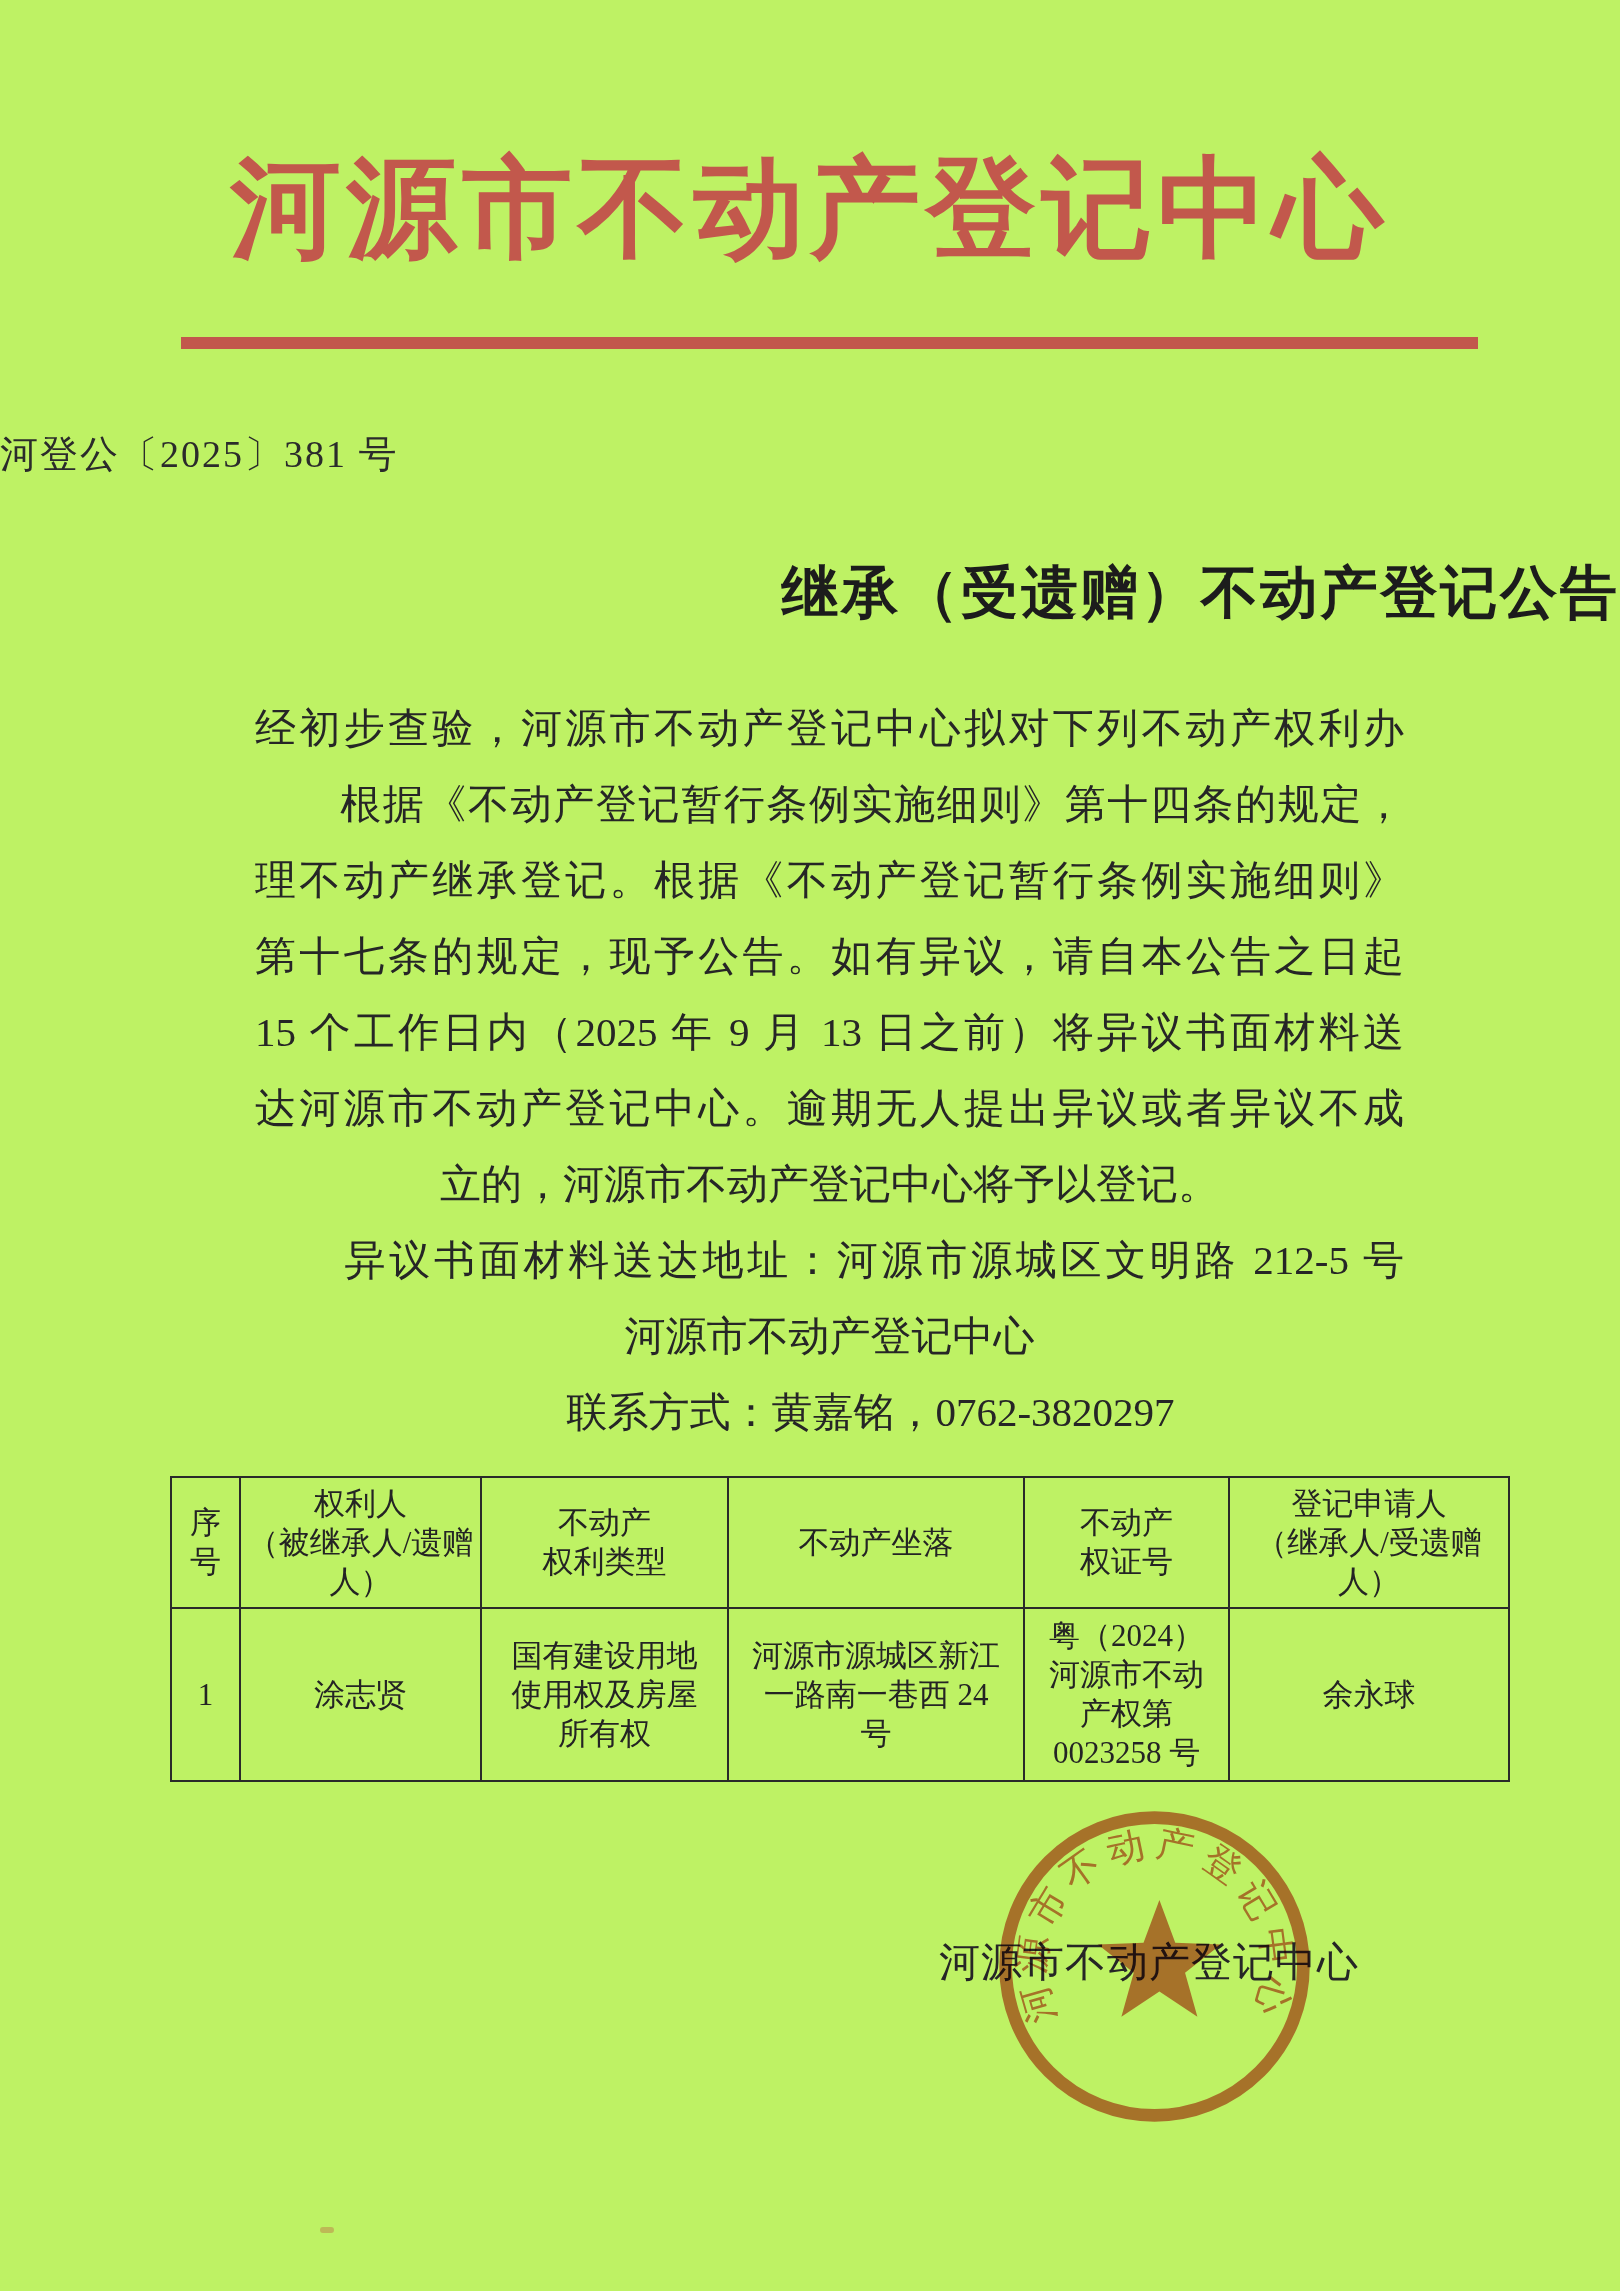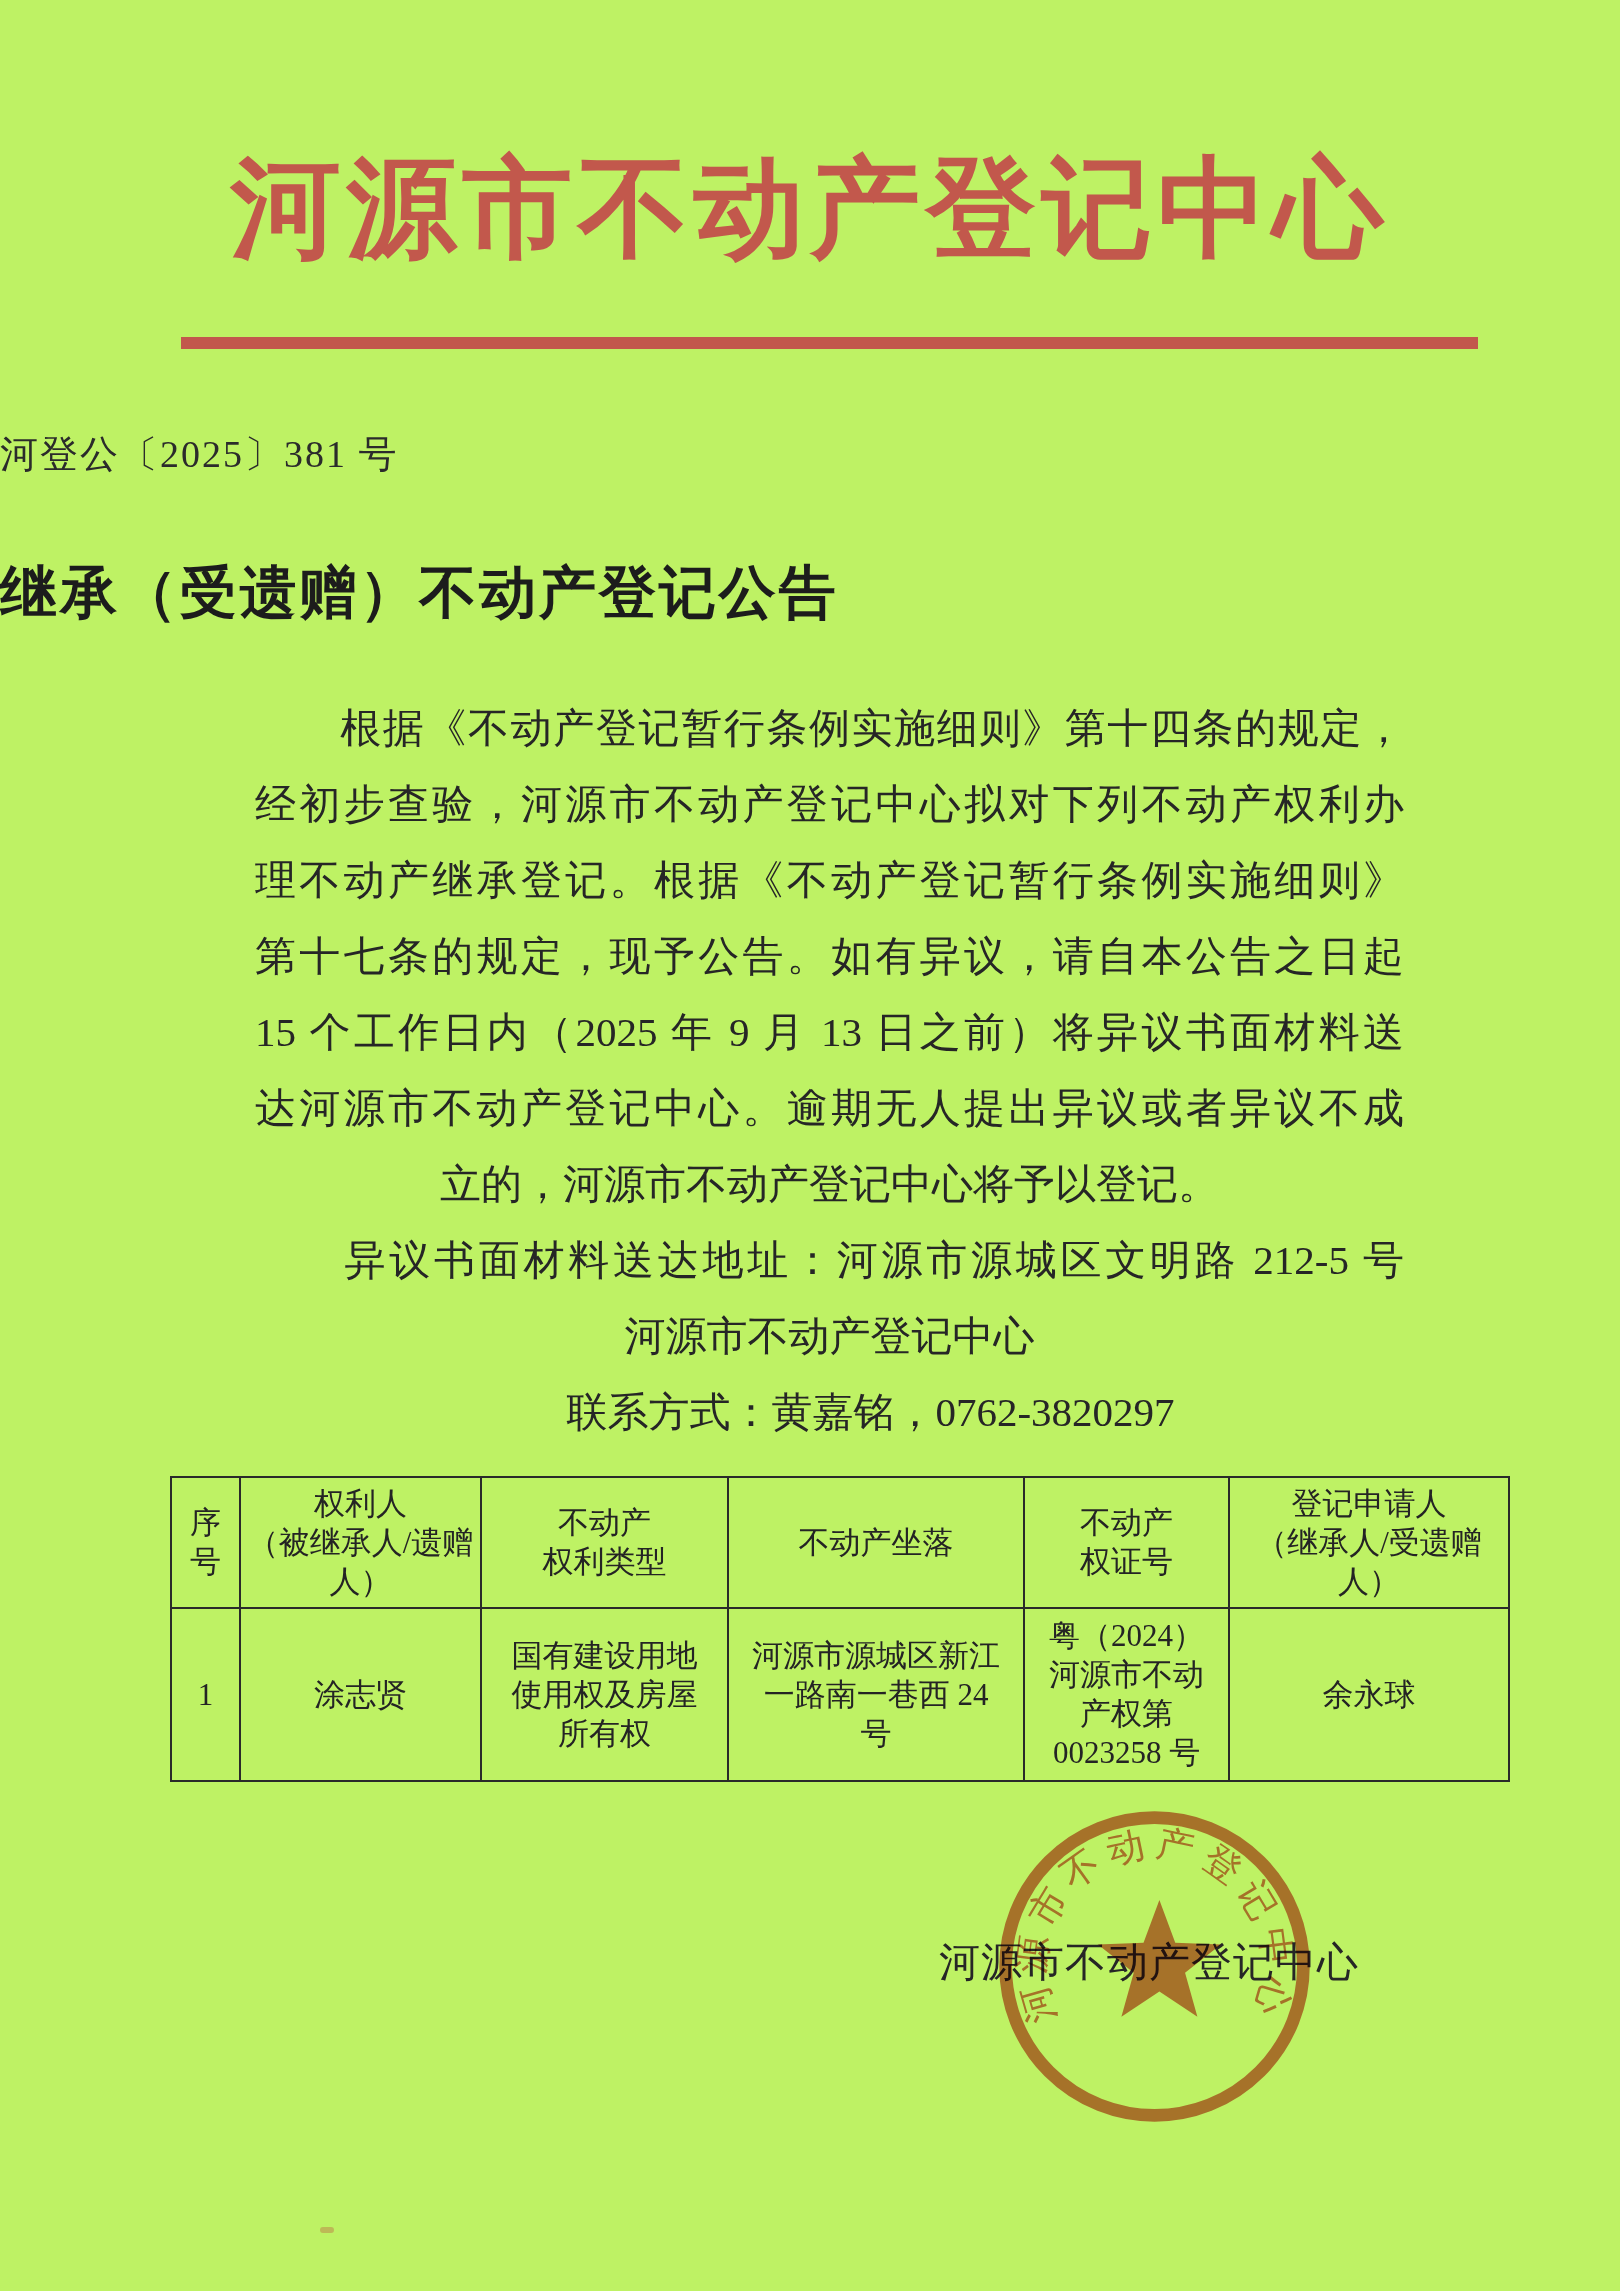--- a/index.html
+++ b/index.html
@@ -28,21 +28,21 @@
   }
   
   .doc-number{
     position:absolute;top:429px;left:0;width:1372px;
     font-size:38px;color:#2b2b2b;
     letter-spacing:2px;white-space:nowrap;
   }
   
   .notice-title{
     position:absolute;top:555px;left:0;width:100%;
-    text-align:left;
+    text-align:right;
     font-size:57px;font-weight:bold;color:#1c1c1c;
     letter-spacing:2.9px;white-space:nowrap;
   }
   
   .body-block{
     position:absolute;top:690px;left:255px;width:1149px;
     font-size:41px;color:#262626;
   }
   .line{
     height:76px;line-height:76px;
@@ -100,22 +100,22 @@
 <div class="page">
 
   <div class="letterhead">河源市不动产登记中心</div>
   <div class="red-rule"></div>
 
   <div class="doc-number">河登公〔2025〕381 号</div>
 
   <div class="notice-title">继承（受遗赠）不动产登记公告</div>
 
   <div class="body-block">
+    <div class="line just">经初步查验，河源市不动产登记中心拟对下列不动产权利办</div>
     <div class="line just">　　根据《不动产登记暂行条例实施细则》第十四条的规定，</div>
-    <div class="line just">经初步查验，河源市不动产登记中心拟对下列不动产权利办</div>
     <div class="line just">理不动产继承登记。根据《不动产登记暂行条例实施细则》</div>
     <div class="line just">第十七条的规定，现予公告。如有异议，请自本公告之日起</div>
     <div class="line just">15 个工作日内（2025 年 9 月 13 日之前）将异议书面材料送</div>
     <div class="line just">达河源市不动产登记中心。逾期无人提出异议或者异议不成</div>
     <div class="line">立的，河源市不动产登记中心将予以登记。</div>
     <div class="line just">　　异议书面材料送达地址：河源市源城区文明路 212-5 号</div>
     <div class="line">河源市不动产登记中心</div>
     <div class="line">　　联系方式：黄嘉铭，0762-3820297</div>
   </div>
 

